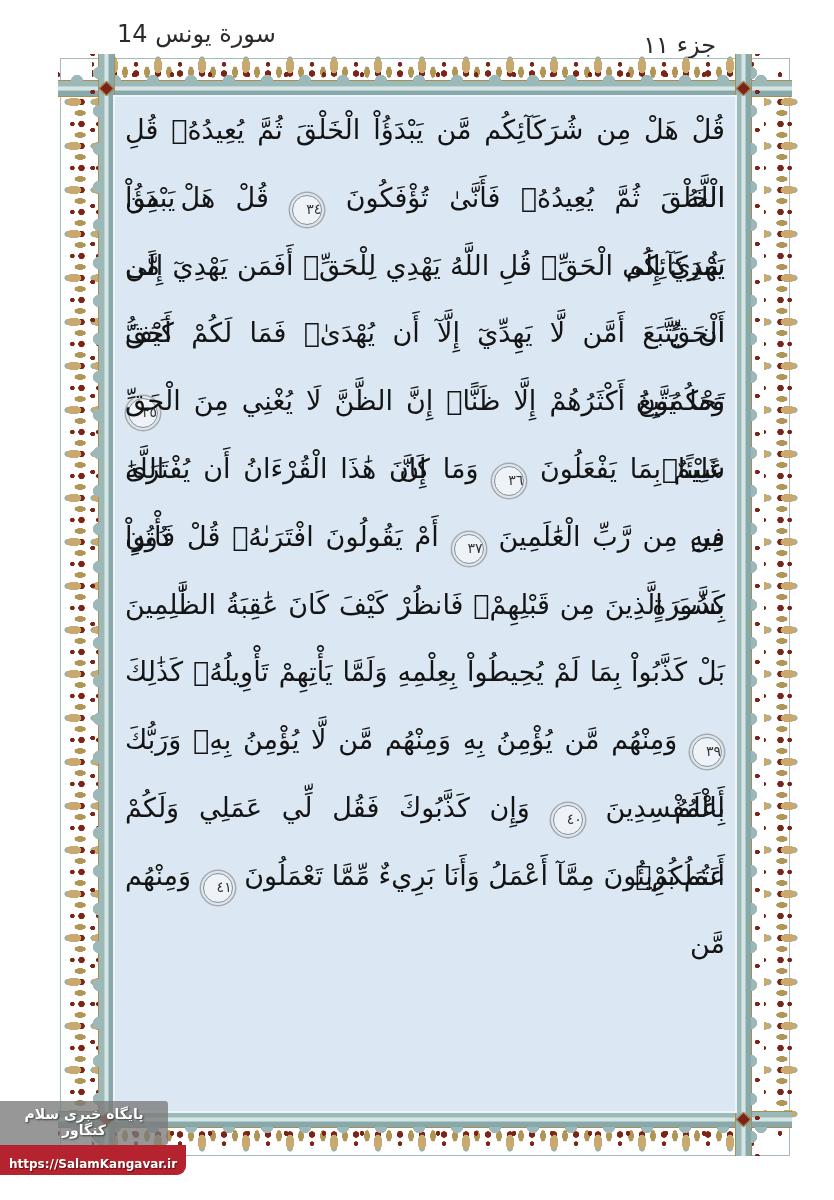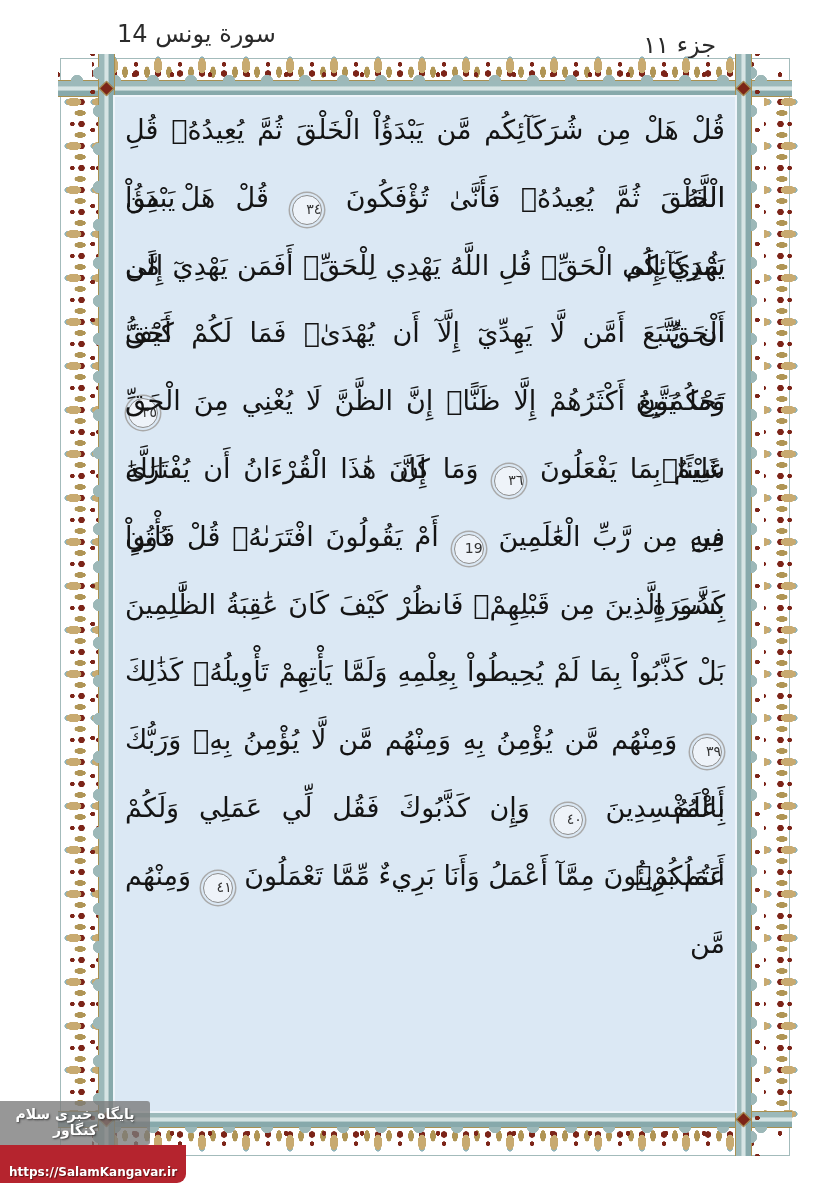--- a/index.html
+++ b/index.html
@@ -86,24 +86,24 @@
          border-radius:50%;text-align:center;font-size:14px;color:#333;background:#eef3f9;
          box-shadow:0 0 0 2px #dbe8f4,0 0 0 3.5px #a9a9a9;vertical-align:-7px;margin:0 3px;}
 
   
   .page-number{position:absolute;left:0;right:0;top:1146px;text-align:left;font-size:30px;
                color:#4d7c0f;direction:rtl;}
 
   
   .wm{position:absolute;left:0;top:1101px;z-index:9;}
   .wm-name{display:block;width:150px;background:rgba(122,122,122,.78);color:#fff;font-size:14px;
-           font-weight:bold;text-align:center;padding:5px 0 7px;direction:rtl;
+           font-weight:bold;text-align:center;padding:5px 9px 7px;direction:rtl;
            text-shadow:1px 1px 2px rgba(40,40,40,.8);border-radius:0 3px 3px 0;}
   .wm-url{display:inline-block;background:#b5242e;color:#fff;font-size:12px;font-weight:bold;
-          padding:20px 9px 4px;text-shadow:1px 1px 1px rgba(70,10,10,.8);border-radius:0 0 9px 0;}
+          padding:12px 9px 4px;text-shadow:1px 1px 1px rgba(70,10,10,.8);border-radius:0 0 9px 0;}
 </style>
 </head>
 <body>
 
 <div class="screen">
 
   <div class="head-label head-juz">جزء ١١</div>
   <div class="head-label head-surah">سورة يونس 14</div>
 
   <div class="frame">
@@ -125,21 +125,21 @@
     <div class="gem gem-br"></div>
 
     <div class="text-area">
       <div class="quran-lines">
           <div class="qline"><span>قُلْ هَلْ مِن شُرَكَآئِكُم مَّن يَبْدَؤُاْ الْخَلْقَ ثُمَّ يُعِيدُهُۚ قُلِ اللَّهُ يَبْدَؤُاْ</span></div>
           <div class="qline"><span>الْخَلْقَ ثُمَّ يُعِيدُهُۖ فَأَنَّىٰ تُؤْفَكُونَ </span><span class="amark">٣٤</span><span> قُلْ هَلْ مِن شُرَكَآئِكُم مَّن</span></div>
           <div class="qline"><span>يَهْدِيٓ إِلَى الْحَقِّۚ قُلِ اللَّهُ يَهْدِي لِلْحَقِّۗ أَفَمَن يَهْدِيٓ إِلَى الْحَقِّ أَحَقُّ</span></div>
           <div class="qline"><span>أَن يُتَّبَعَ أَمَّن لَّا يَهِدِّيٓ إِلَّآ أَن يُهْدَىٰۖ فَمَا لَكُمْ كَيْفَ تَحْكُمُونَ </span><span class="amark">٣٥</span></div>
           <div class="qline"><span>وَمَا يَتَّبِعُ أَكْثَرُهُمْ إِلَّا ظَنًّاۚ إِنَّ الظَّنَّ لَا يُغْنِي مِنَ الْحَقِّ شَيْئًاۚ إِنَّ اللَّهَ</span></div>
           <div class="qline"><span>عَلِيمٌ بِمَا يَفْعَلُونَ </span><span class="amark">٣٦</span><span> وَمَا كَانَ هَٰذَا الْقُرْءَانُ أَن يُفْتَرَىٰ مِن دُونِ</span></div>
-          <div class="qline"><span>فِيهِ مِن رَّبِّ الْعَٰلَمِينَ </span><span class="amark">19</span><span> أَمْ يَقُولُونَ افْتَرَىٰهُۖ قُلْ فَأْتُواْ بِسُورَةٍ</span></div>
+          <div class="qline"><span>فِيهِ مِن رَّبِّ الْعَٰلَمِينَ </span><span class="amark">٣٧</span><span> أَمْ يَقُولُونَ افْتَرَىٰهُۖ قُلْ فَأْتُواْ بِسُورَةٍ</span></div>
           <div class="qline"><span>كَذَّبَ الَّذِينَ مِن قَبْلِهِمْۖ فَانظُرْ كَيْفَ كَانَ عَٰقِبَةُ الظَّٰلِمِينَ</span></div>
           <div class="qline"><span>بَلْ كَذَّبُواْ بِمَا لَمْ يُحِيطُواْ بِعِلْمِهِ وَلَمَّا يَأْتِهِمْ تَأْوِيلُهُۚ كَذَٰلِكَ</span></div>
           <div class="qline"><span class="amark">٣٩</span><span> وَمِنْهُم مَّن يُؤْمِنُ بِهِ وَمِنْهُم مَّن لَّا يُؤْمِنُ بِهِۚ وَرَبُّكَ أَعْلَمُ</span></div>
           <div class="qline"><span>بِالْمُفْسِدِينَ </span><span class="amark">٤٠</span><span> وَإِن كَذَّبُوكَ فَقُل لِّي عَمَلِي وَلَكُمْ عَمَلُكُمْۖ</span></div>
           <div class="qline"><span>أَنتُم بَرِيئُونَ مِمَّآ أَعْمَلُ وَأَنَا بَرِيءٌ مِّمَّا تَعْمَلُونَ </span><span class="amark">٤١</span><span> وَمِنْهُم مَّن</span></div>
         </div>
     </div>
   </div>
 
   <div class="page-number">٢١٣</div>

